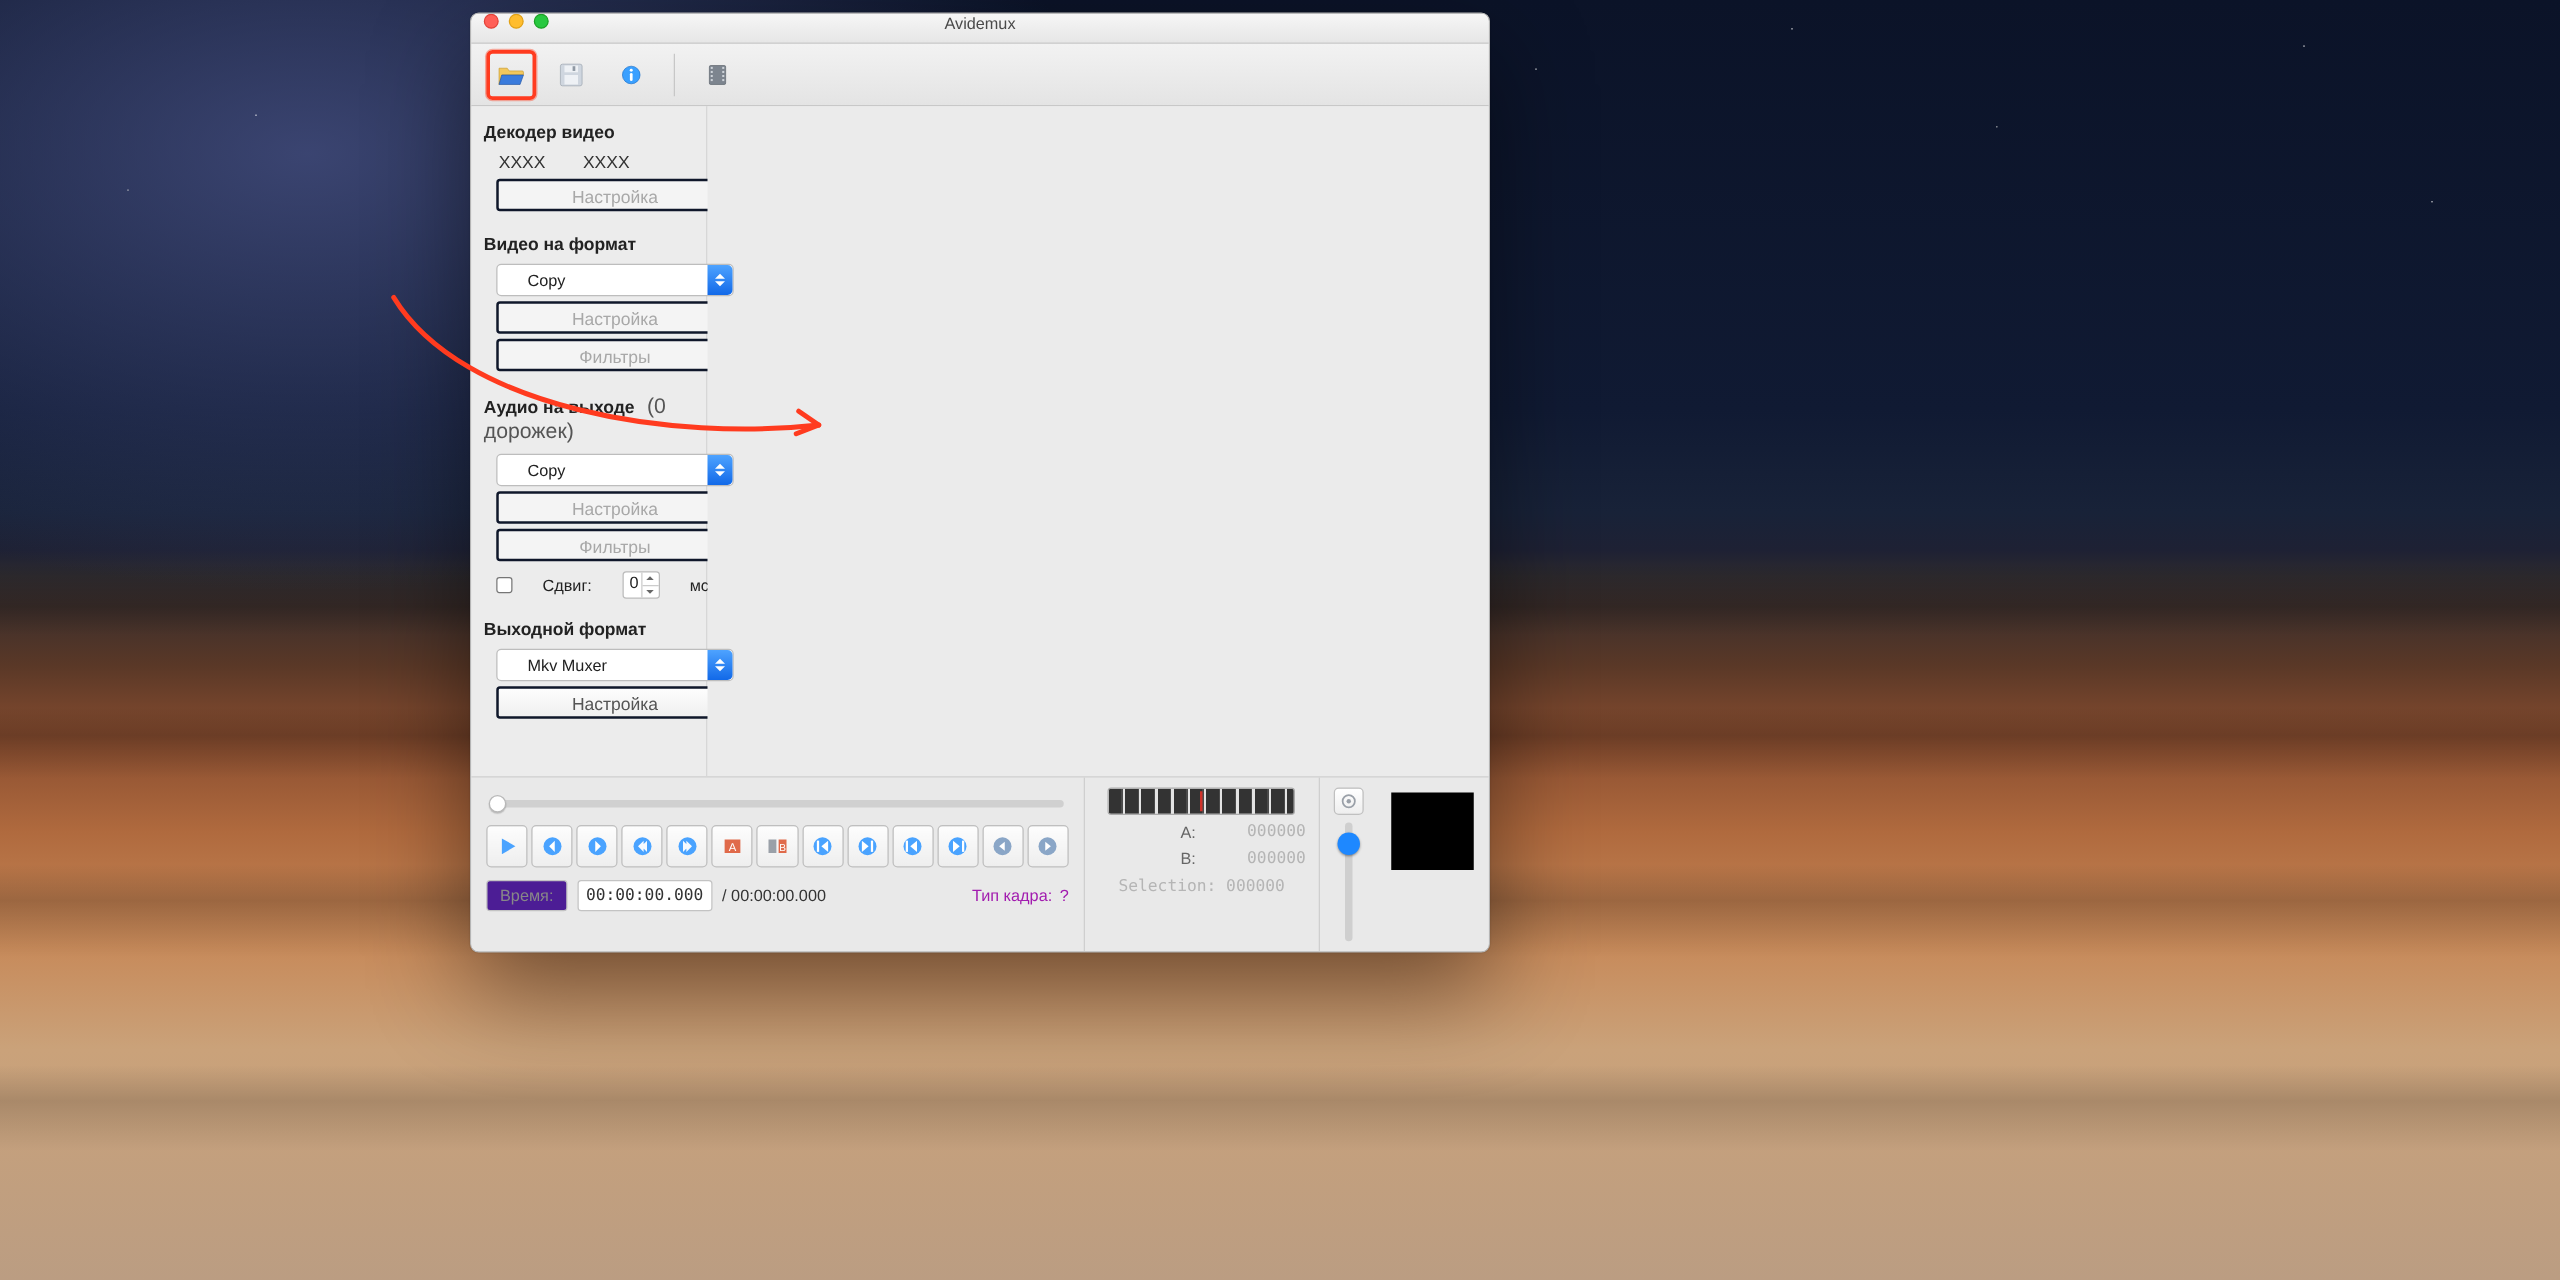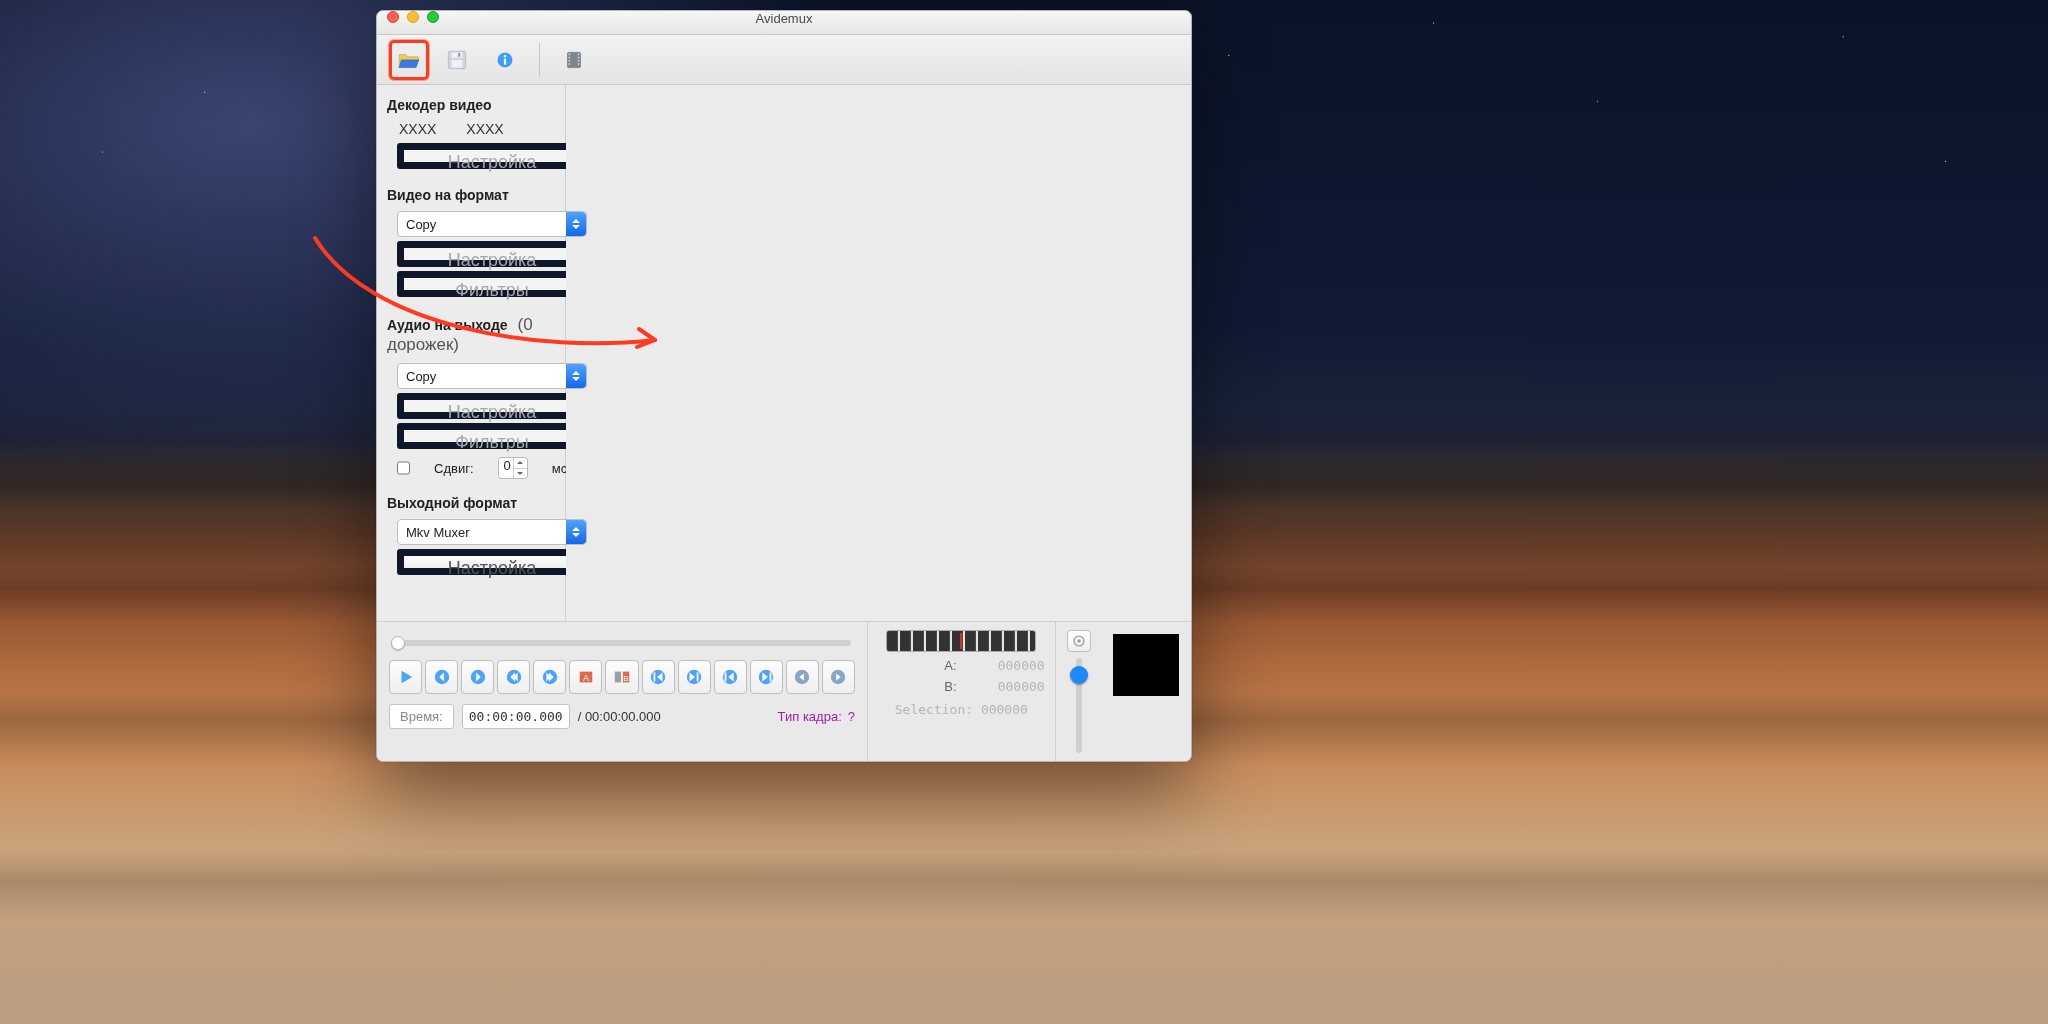--- a/index.html
+++ b/index.html
@@ -83,31 +83,31 @@
   .sidebar { width:189px; background:#ececec; padding:10px 8px 10px 8px; border-right:1px solid #cfcfcf; font-size:14px; color:#222; }
   .workarea { flex:1; background:#ebebeb; }
 
   .section-title { font-weight:600; margin:2px 0 8px 2px; font-size:14px; }
   .inline-sub { font-weight:400; color:#555; font-size:17px; margin-left:6px; }
   .row-two { display:flex; gap:30px; margin:6px 0 6px 14px; color:#333; font-size:14px; }
 
   .btn-small {
     display:block; width:190px; height:26px; line-height:24px; text-align:center;
     background:linear-gradient(#fdfdfd,#f0f0f0);
-    border:7px solid #0f172a; border-radius:3px; font-size:18px; color:#555;
+    border:2px solid #0f172a; border-radius:3px; font-size:14px; color:#555;
     margin:4px auto 4px 12px; cursor:pointer;
   }
   .btn-small.disabled { color:#a8a8a8; background:#f4f4f4; }
 
   .select {
     width:190px; height:26px; border:1px solid #bdbdbd; border-radius:4px;
     background:#fff; margin:6px 0 4px 12px; display:flex; align-items:center;
     position:relative; cursor:pointer; font-size:13px;
   }
-  .select span { padding-left:8px; color:#222; }
+  .select span { padding-left:24px; color:#222; }
   .select .chevrons {
     position:absolute; right:0; top:0; bottom:0; width:20px;
     background:linear-gradient(#4ea3ff,#1269e8);
     border-top-right-radius:4px; border-bottom-right-radius:4px;
     display:flex; flex-direction:column; align-items:center; justify-content:center;
   }
   .select .chevrons::before, .select .chevrons::after {
     content:""; width:0; height:0; border-left:4px solid transparent; border-right:4px solid transparent;
   }
   .select .chevrons::before { border-bottom:4px solid #fff; margin-bottom:2px; }
@@ -132,21 +132,21 @@
     display:flex;
   }
   .transport-left { width:490px; padding:10px 12px 8px 12px; display:flex; flex-direction:column; gap:10px; }
   .seek-track { height:6px; background:#d0d0d0; border-radius:3px; position:relative; margin:8px 4px 4px 4px; }
   .seek-thumb { position:absolute; left:0; top:50%; transform:translate(-2px,-50%);
                 width:14px; height:14px; border-radius:50%; background:#fff; border:1px solid #b8b8b8; box-shadow:0 1px 1px rgba(0,0,0,.2);}
   .btn-row { display:flex; gap:3px; }
   .pbtn { width:34px; height:34px; border:1px solid #bfbfbf; border-radius:4px;
           background:linear-gradient(#fdfdfd,#eee); display:flex; align-items:center; justify-content:center; cursor:pointer; }
   .time-row { display:flex; align-items:center; gap:8px; font-size:13px; color:#333; }
-  .time-label-btn { border:1px solid #c3c3c3; background:#ffffff; color:#888; border-radius:3px;
+  .time-label-btn { border:1px solid #c3c3c3; background:#4c1d95; color:#888; border-radius:3px;
                     padding:4px 10px; cursor:pointer; }
   .time-field { border:1px solid #c3c3c3; background:#fff; border-radius:3px; padding:4px 6px; font-family:Menlo,monospace; font-size:13px; }
   .frame-type { margin-left:auto; color:#a21caf; display:flex; gap:6px; align-items:flex-start; }
 
   .ab-panel { width:190px; border-left:1px solid #cfcfcf; padding:8px 10px; display:flex; flex-direction:column; align-items:center; gap:6px; font-size:13px; color:#666;}
   .jog { width:150px; height:22px; border:1px solid #aaa; border-radius:3px;
          background:repeating-linear-gradient(to right,#333 0 10px,#4a4a4a 10px 11px,#e4e4e4 11px 13px);
          position:relative; }
   .jog::after{content:"";position:absolute;left:50%;top:2px;bottom:2px;width:2px;background:#d0322a;transform:translateX(-50%);}
   .ab-row { display:flex; align-items:center; gap:8px; width:100%; justify-content:flex-end; }

